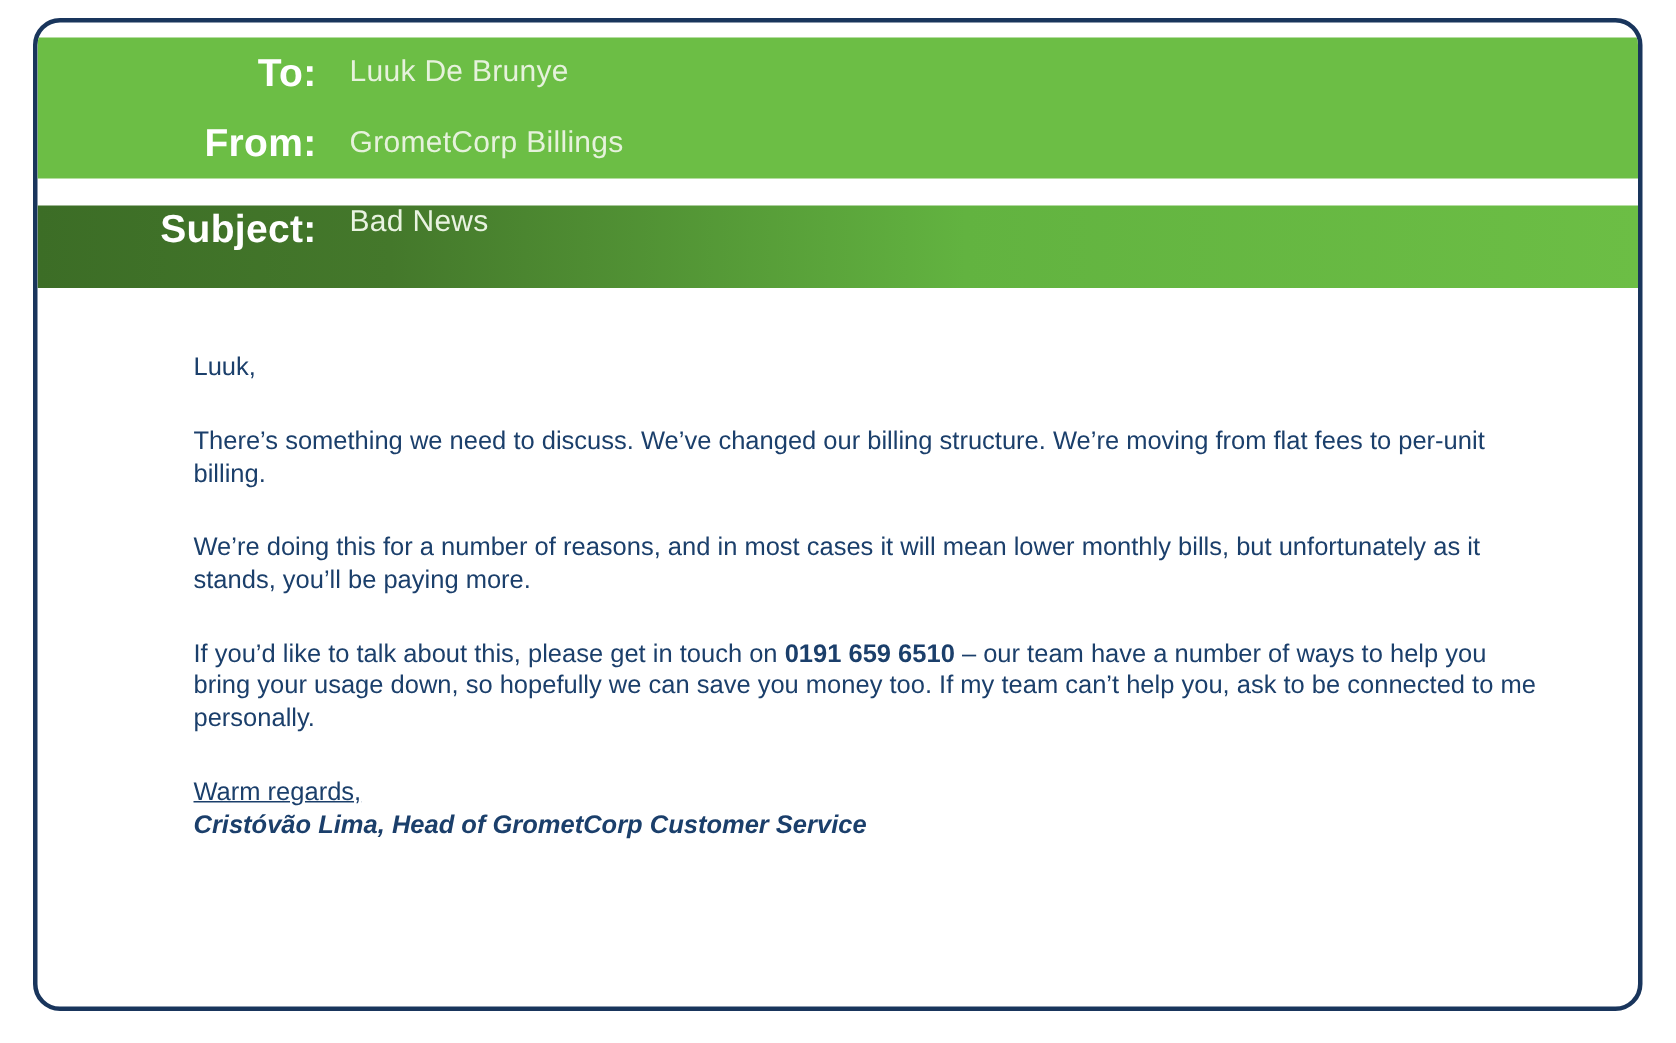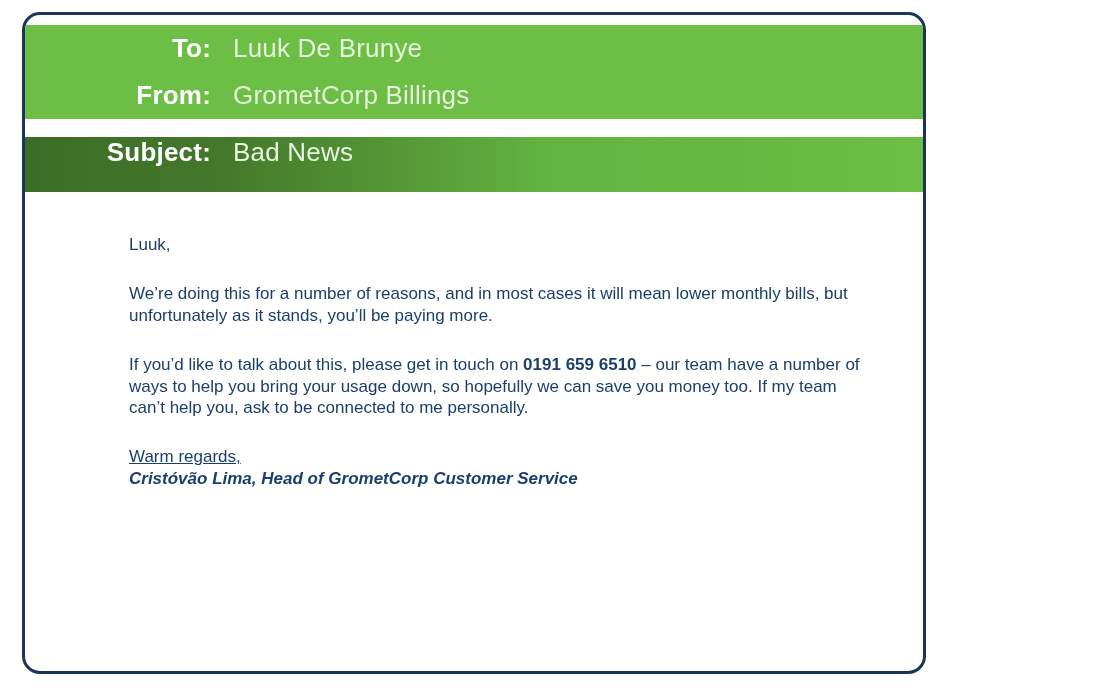--- a/index.html
+++ b/index.html
@@ -11,21 +11,21 @@
     overflow: hidden;
   }
   body {
     font-family: "Liberation Sans", sans-serif;
   }
 
   .email-card {
     position: absolute;
     left: 22px;
     top: 12px;
-    width: 904px;
+    width: 1073px;
     height: 662px;
     box-sizing: border-box;
     border: 3px solid #19355c;
     border-radius: 18px;
     background: #ffffff;
     overflow: hidden;
   }
 
   .header {
     background: #6cbe45;
@@ -44,21 +44,21 @@
     width: 208px;
     text-align: right;
     padding-right: 22px;
     box-sizing: border-box;
     font-size: 26px;
     font-weight: bold;
     color: #ffffff;
     letter-spacing: 0.2px;
   }
   .hdr-value {
-    font-size: 26px;
+    font-size: 20px;
     color: #e6f2dc;
     letter-spacing: 0.2px;
   }
 
   .subject-bar {
     display: flex;
     height: 55px;
     background: linear-gradient(to right, #3c6d26 0%, #44782b 22%, #62b340 58%, #6cbe45 100%);
   }
   .subject-bar .hdr-label {
@@ -100,19 +100,20 @@
     </div>
   </div>
 
   <div class="subject-bar">
     <div class="hdr-label">Subject:</div>
     <div class="hdr-value">Bad News</div>
   </div>
 
   <div class="body">
     <p>Luuk,</p>
+    <p>There’s something we need to discuss. We’ve changed our billing structure. We’re moving from flat fees to per-unit billing.</p>
     <p>We’re doing this for a number of reasons, and in most cases it will mean lower monthly bills, but unfortunately as it stands, you’ll be paying more.</p>
     <p><span>If you’d like to talk about this, please get in touch on </span><span class="phone">0191 659 6510</span><span> – our team have a number of ways to help you bring your usage down, so hopefully we can save you money too. If my team can’t help you, ask to be connected to me personally.</span></p>
     <p class="tight">Warm regards,</p>
     <p class="signature">Cristóvão Lima, Head of GrometCorp Customer Service</p>
   </div>
 
 </div>
 
 </body></html>

